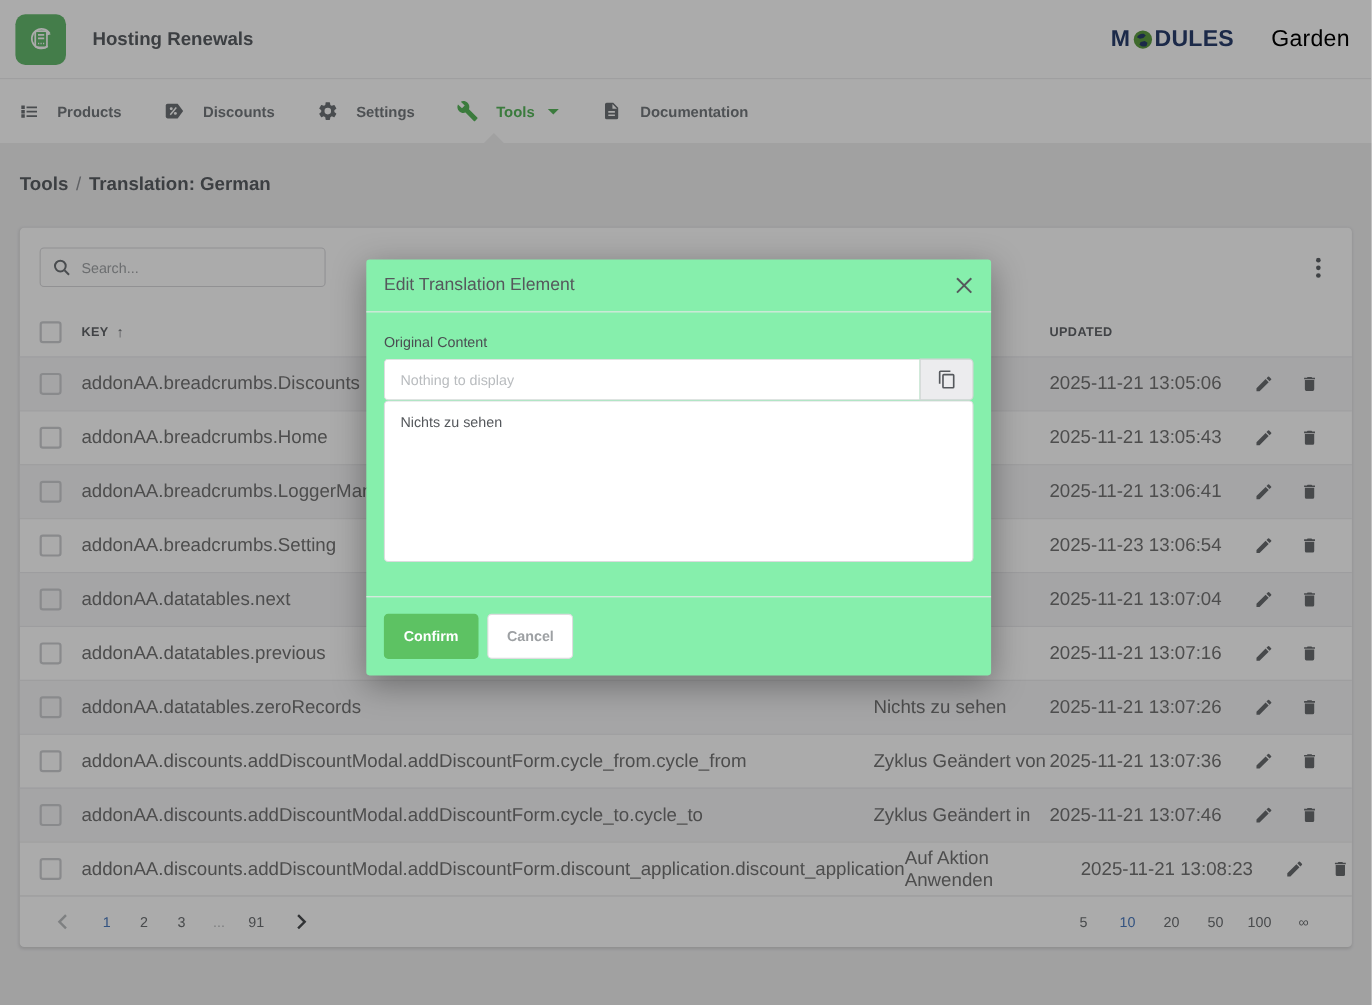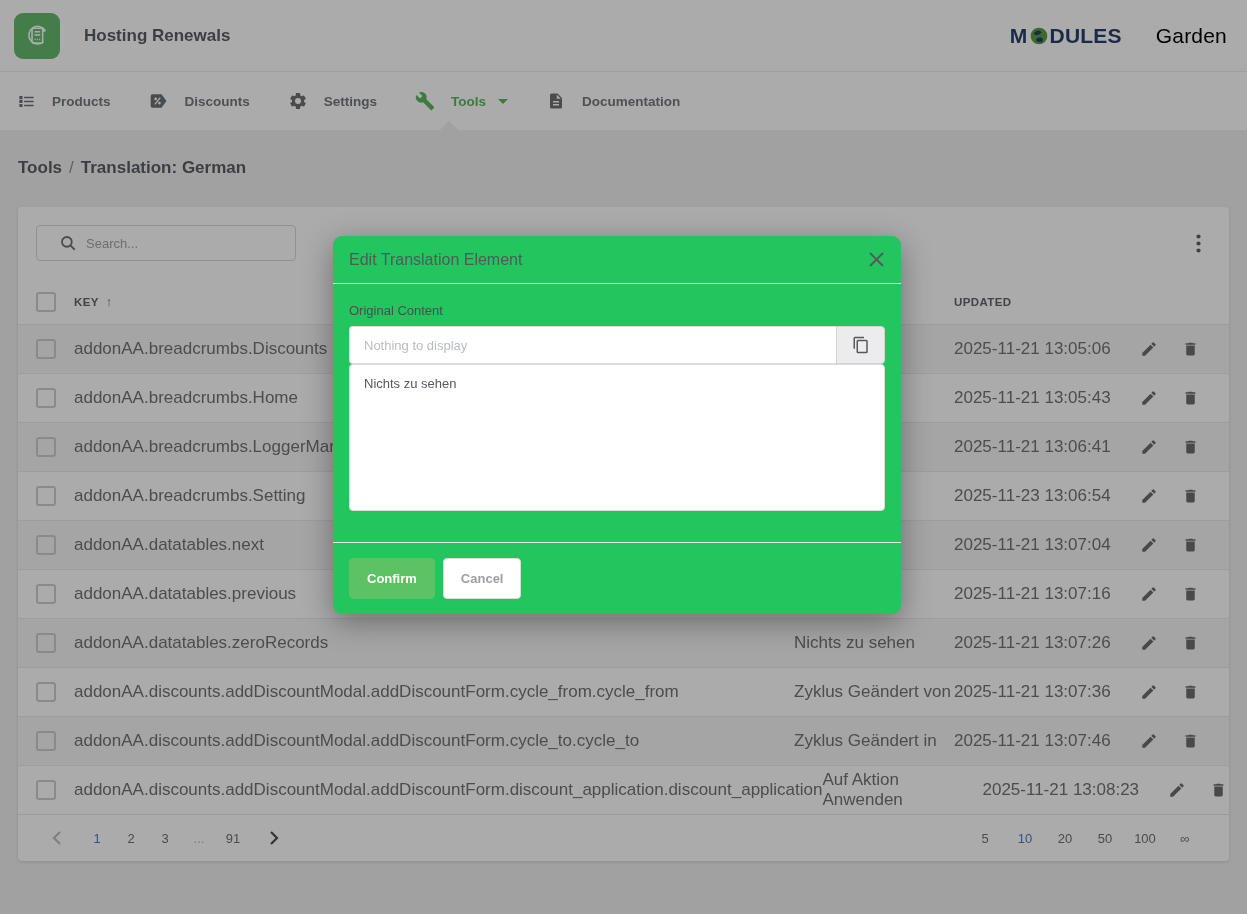--- a/index.html
+++ b/index.html
@@ -26,21 +26,21 @@
   .nav-pointer { position:absolute; bottom:0; left:440px; width:0; height:0; border-left:9px solid transparent; border-right:9px solid transparent; border-bottom:9px solid #f0f0f1; }
 
   
   .content { background:#f0f0f1; height:784px; }
   .breadcrumb { padding:28px 0 0 18px; font-size:17px; font-weight:bold; color:#5a5e63; }
   .breadcrumb .sep { color:#8d9094; padding:0 7px; font-weight:normal; }
 
   .card { margin:29px 18px 0 18px; background:#fff; border-radius:4px; box-shadow:0 1px 3px rgba(0,0,0,.12); }
 
   .card-toolbar { height:72px; display:flex; align-items:center; justify-content:space-between; padding:0 18px; }
-  .search-box { width:260px; height:36px; border:1px solid #d9d9dc; border-radius:4px; display:flex; align-items:center; padding:0 22px; gap:9px; background:#fff; }
+  .search-box { width:260px; height:36px; border:1px solid #d9d9dc; border-radius:4px; display:flex; align-items:center; padding:0 10px; gap:9px; background:#fff; }
   .search-box input { border:none; outline:none; flex:1; font-size:13px; color:#5a5e63; font-family:"Liberation Sans",sans-serif; background:transparent; }
   .search-box input::placeholder { color:#a2a5a8; }
   .dots-btn { width:26px; height:26px; display:flex; align-items:center; justify-content:center; cursor:pointer; }
 
   .t-head, .t-row { display:grid; grid-template-columns:38px 1fr 160px 185px 72px; align-items:center; padding:0 18px; }
   .t-head { height:45px; }
   .th { font-size:11.5px; font-weight:bold; color:#626569; letter-spacing:.4px; text-transform:uppercase; display:flex; align-items:center; }
   .sort-arrow { margin-left:7px; font-size:13px; font-weight:normal; color:#6f7276; }
   .t-row { height:49px; border-top:1px solid #ebebed; font-size:17px; color:#737373; }
   .t-row.odd { background:#f6f6f8; }
@@ -52,21 +52,21 @@
   .pages, .sizes { display:flex; align-items:center; }
   .page-item, .size-item { min-width:28px; height:28px; display:flex; align-items:center; justify-content:center; font-size:13px; color:#6d7073; margin:0 3px; cursor:pointer; border-radius:3px; }
   .size-item { min-width:30px; margin:0 5px; }
   .page-item.active, .size-item.active { color:#4d7cc0; }
   .page-item.muted { color:#b9bcbe; }
   .page-nav { width:28px; height:28px; display:flex; align-items:center; justify-content:center; cursor:pointer; margin-right:10px; }
   .page-nav.next { margin:0 0 0 10px; }
 
   
   .overlay { position:absolute; inset:0; background:rgba(0,0,0,0.33); z-index:50; }
-  .modal { position:absolute; left:333px; top:236px; width:568px; z-index:60; background:#22c55e; border-radius:9px; box-shadow:0 8px 30px rgba(0,0,0,.35); }
+  .modal { position:absolute; left:333px; top:236px; width:568px; z-index:60; background:#86efac; border-radius:3px; box-shadow:0 8px 30px rgba(0,0,0,.35); }
   .modal-header { height:48px; border-bottom:1px solid #e7e7e9; display:flex; align-items:center; justify-content:space-between; padding:0 16px; }
   .modal-title { font-size:16px; color:#55585c; }
   .modal-close { width:18px; height:18px; cursor:pointer; display:flex; align-items:center; justify-content:center; }
   .form-label { font-size:13px; color:#4b4e52; margin:19px 16px 8px 16px; }
   .input-group { display:flex; margin:0 16px; height:38px; }
   .input-group input { flex:1; border:1px solid #dcdcde; border-right:none; border-radius:4px 0 0 4px; padding:0 14px; font-size:13px; color:#55585c; outline:none; font-family:"Liberation Sans",sans-serif; }
   .input-group input::placeholder { color:#b9bcbf; }
   .copy-btn { width:49px; background:#ececee; border:1px solid #d4d4d6; border-radius:0 4px 4px 0; display:flex; align-items:center; justify-content:center; cursor:pointer; }
   .modal textarea { display:block; margin:0 16px; width:536px; height:147px; border:1px solid #dcdcde; border-radius:4px; padding:11px 14px; font-size:13px; color:#55585c; font-family:"Liberation Sans",sans-serif; resize:none; outline:none; }
   .modal-footer { margin-top:31px; border-top:1px solid #e7e7e9; padding:15px 16px; display:flex; gap:8px; }

